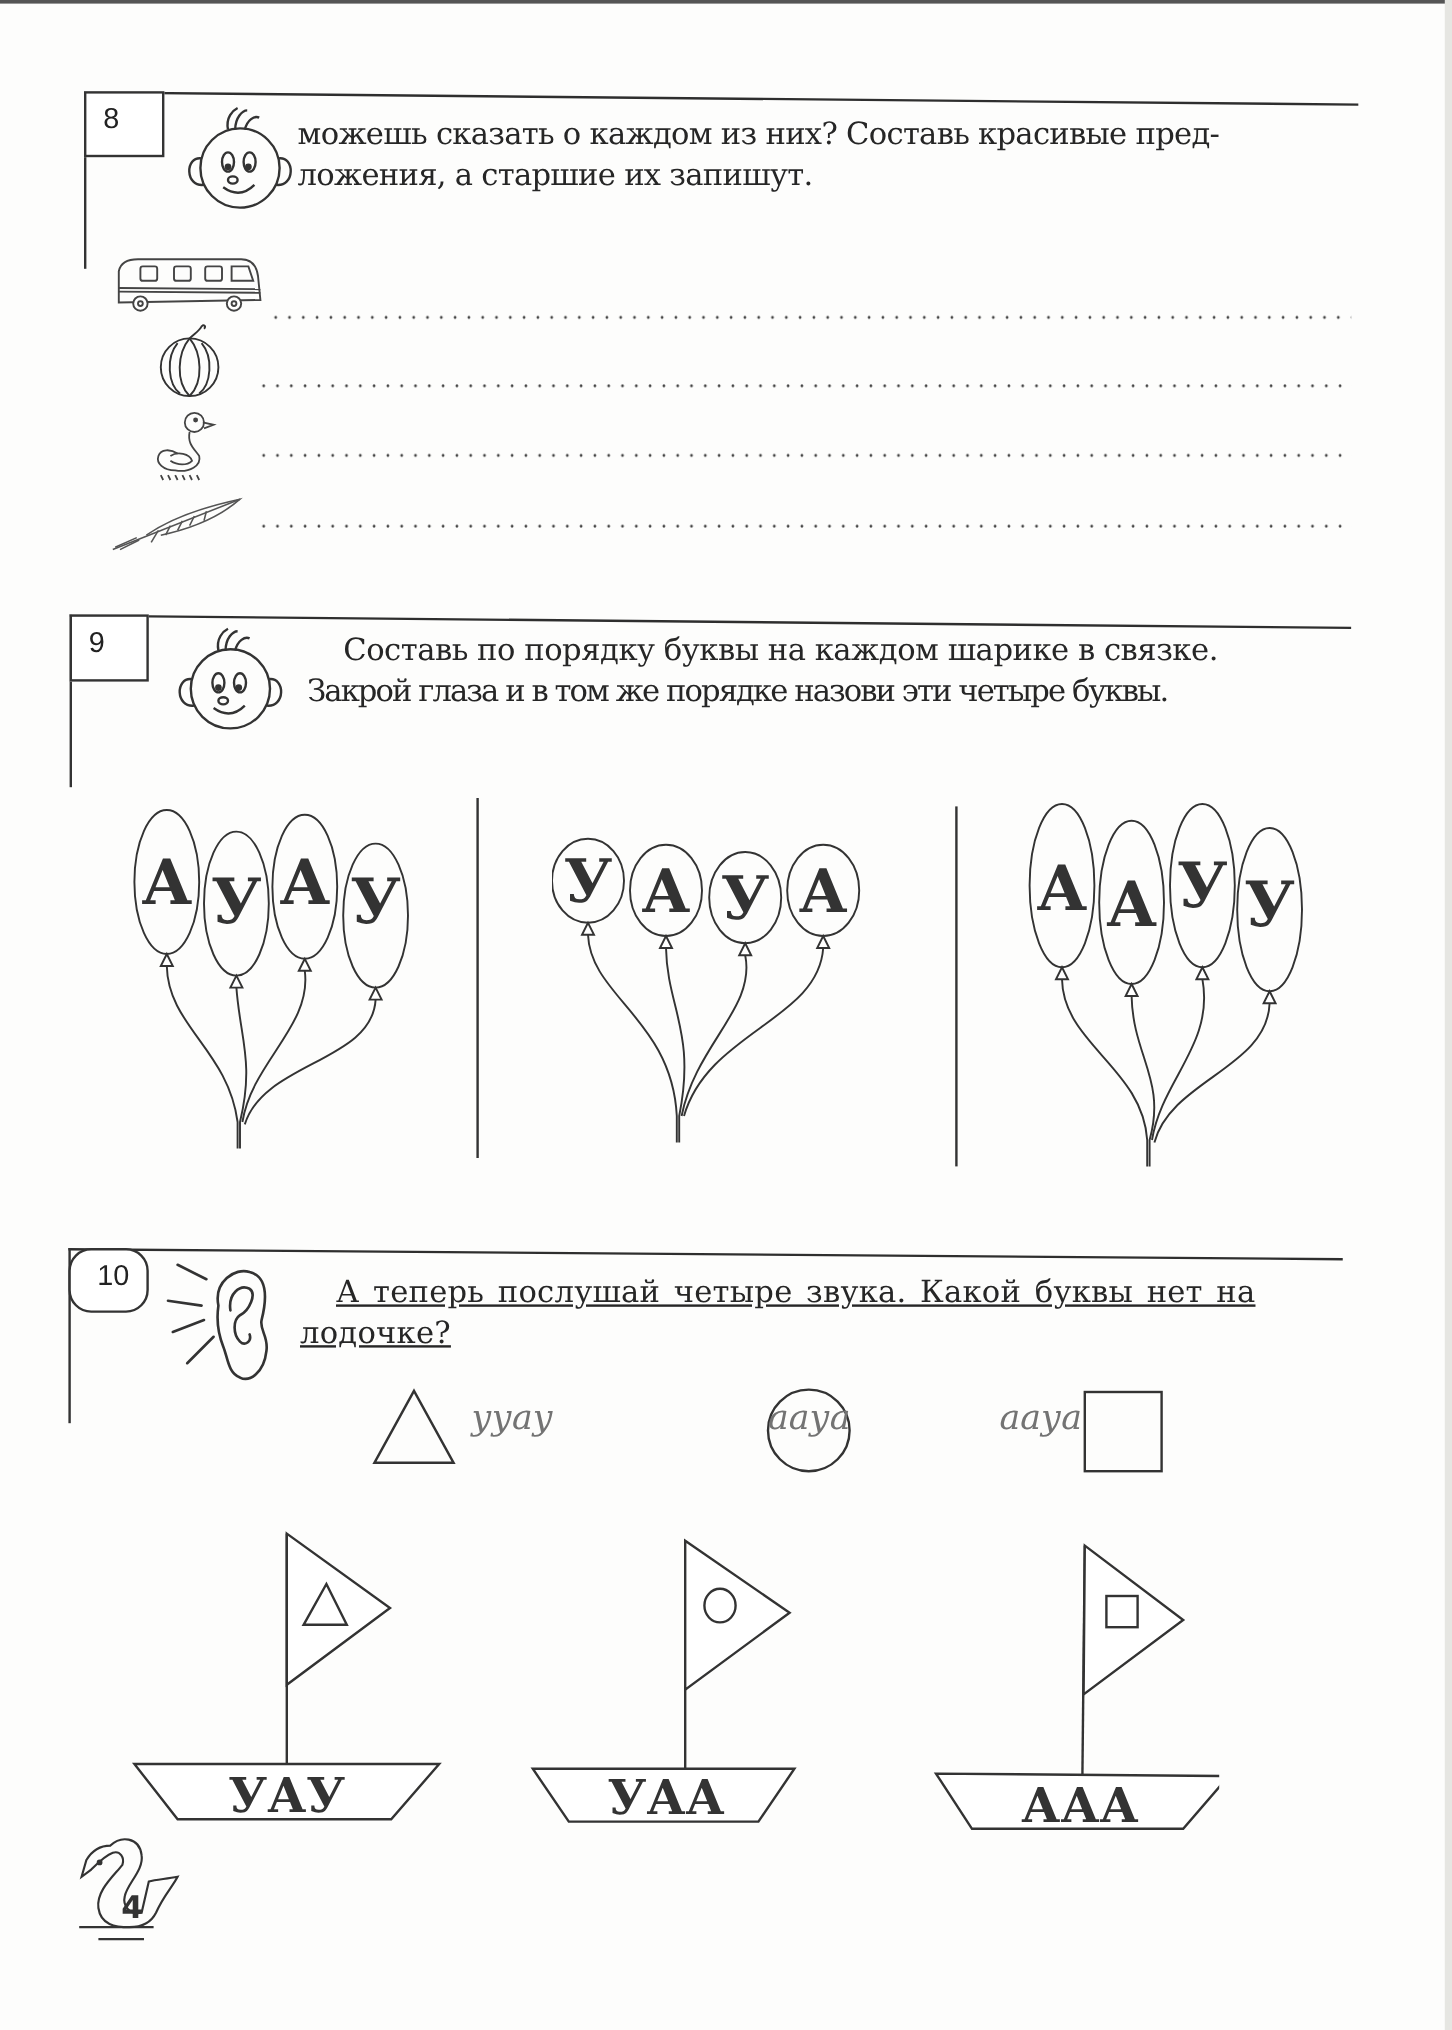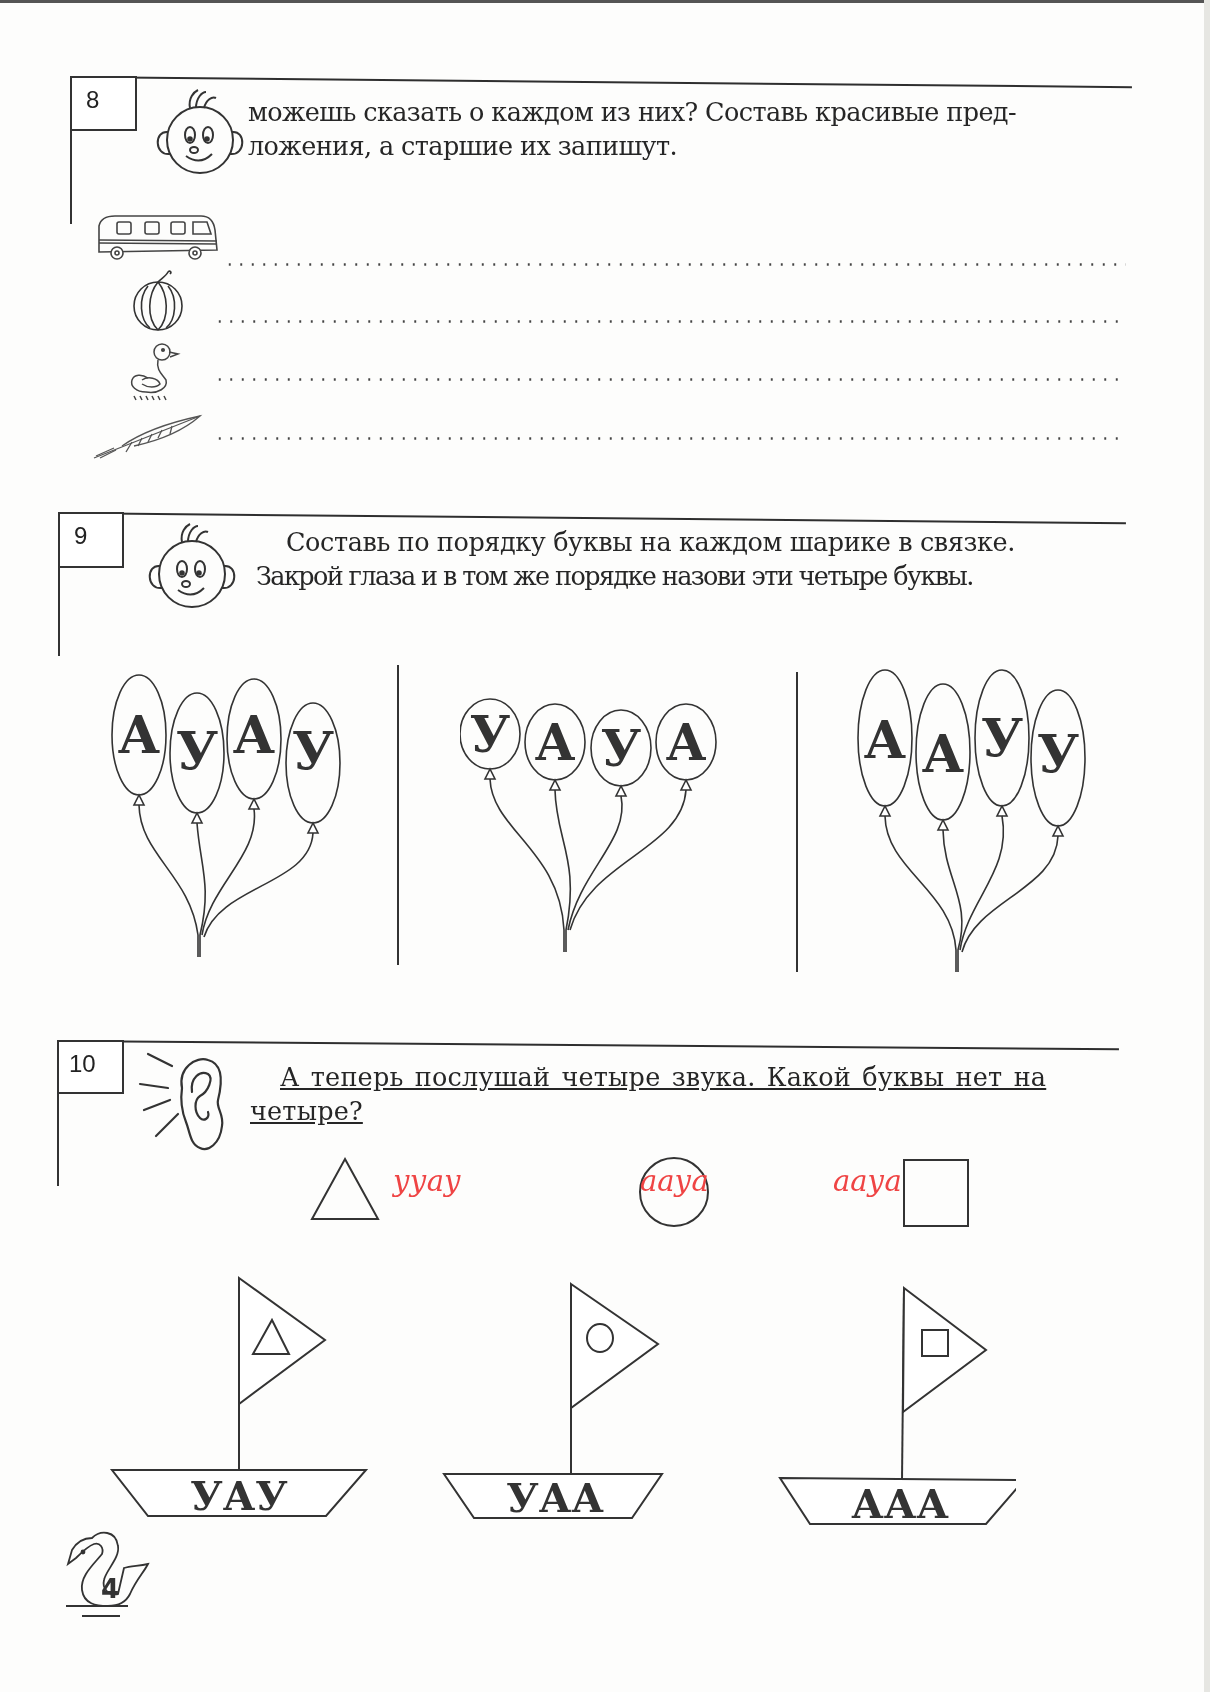--- a/index.html
+++ b/index.html
@@ -23,21 +23,21 @@
     text-align: justify; letter-spacing: 0.2px;
   }
   .task-text .ln { display: block; white-space: nowrap; }
   .dotline {
     position: absolute; height: 3px;
     background-image: radial-gradient(circle, #444 1px, transparent 1.4px);
     background-size: 11.5px 3px; background-repeat: repeat-x;
   }
   .icon { position: absolute; }
   .sound-label {
-    position: absolute; font-style: italic; font-size: 29px; color: #ef4444;
+    position: absolute; font-style: italic; font-size: 29px; color: #737373;
     font-family: "DejaVu Serif", "Liberation Serif", serif;
   }
   .divider { position: absolute; width: 1.5px; background: #333; }
   svg text { font-family: "DejaVu Serif", "Liberation Serif", serif; }
 </style>
 </head>
 <body>
 
 <div id="page">
   <div class="topedge"></div>
@@ -221,38 +221,38 @@
         <text x="91" y="112">А</text>
         <text x="150" y="96">У</text>
         <text x="206" y="112">У</text>
       </g>
     </svg>
   </section>
 
   <section>
     <div class="rule" style="left:57px;top:1040px;width:1062px;transform:rotate(0.45deg);"></div>
     <div class="vline" style="left:57px;top:1040px;height:146px;"></div>
-    <div class="numbox" style="left:57px;top:1040px;width:67px;height:54px;padding-left:10px;">
+    <div class="numbox" style="left:57px;top:1040px;width:67px;height:54px;padding-left:22px;border-radius:19px;">
       <span>10</span>
     </div>
 
     <svg class="icon" style="left:138px;top:1048px;" width="110" height="110" viewBox="0 0 110 110">
       <g fill="none" stroke="#333" stroke-width="2.2" stroke-linecap="round">
         <line x1="10" y1="6" x2="34" y2="18"></line>
         <line x1="2" y1="36" x2="30" y2="40"></line>
         <line x1="6" y1="62" x2="32" y2="52"></line>
         <line x1="18" y1="88" x2="40" y2="66"></line>
         <path d="M44 40 C40 20 58 8 70 12 C86 16 84 36 80 52 C78 60 86 66 84 78 C82 96 70 104 62 100 C52 96 52 84 48 74 C44 64 42 54 44 40 Z"></path>
         <path d="M54 44 C52 30 62 22 70 26 C76 30 70 44 62 48 C56 52 56 64 62 70 C66 74 72 70 70 64"></path>
       </g>
     </svg>
 
     <div class="task-text" style="left:250px;top:1060px;width:870px;text-decoration:underline;">
       <span class="ln" style="padding-left:30px;word-spacing:3px;">А теперь послушай четыре звука. Какой буквы нет на</span>
-      <span class="ln">четыре?</span>
+      <span class="ln">лодочке?</span>
     </div>
 
     <svg class="icon" style="left:308px;top:1155px;" width="74" height="68" viewBox="0 0 74 68">
       <path d="M37 4 L70 64 L4 64 Z" fill="none" stroke="#333" stroke-width="2"></path>
     </svg>
     <span class="sound-label" style="left:393px;top:1164px;">ууау</span>
 
     <svg class="icon" style="left:636px;top:1155px;" width="80" height="74" viewBox="0 0 80 74">
       <ellipse cx="38" cy="37" rx="34" ry="34" fill="none" stroke="#333" stroke-width="2"></ellipse>
     </svg>

